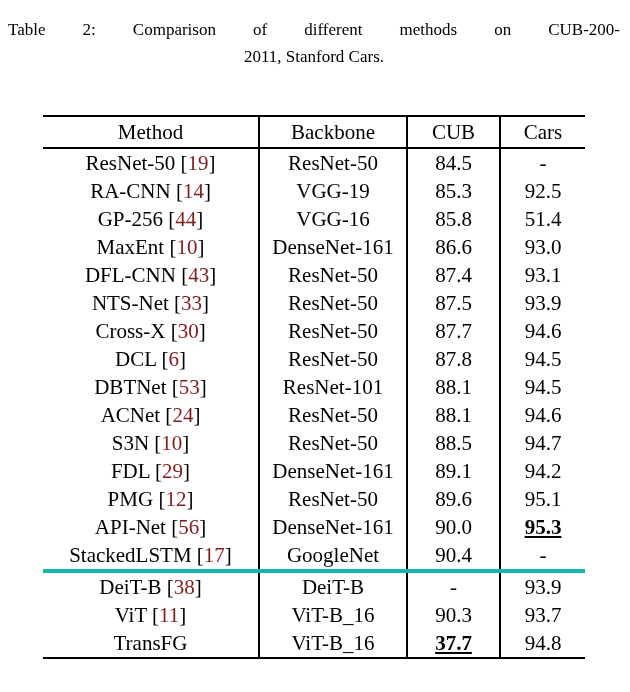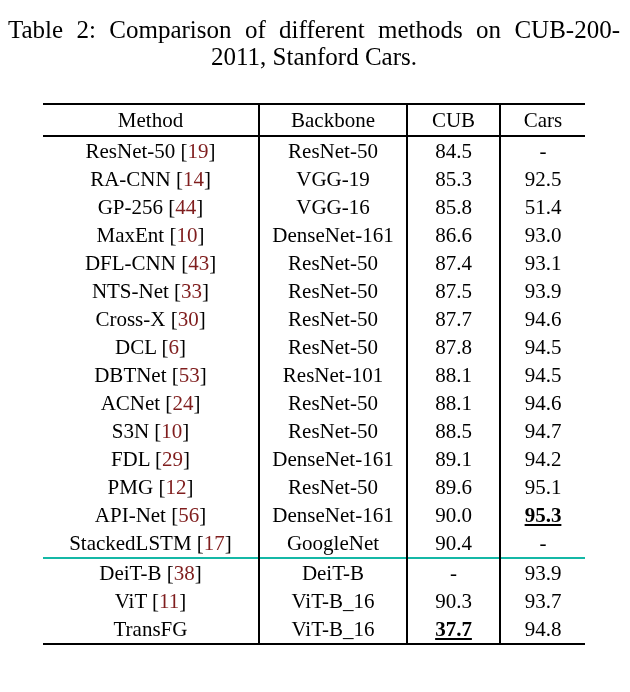--- a/index.html
+++ b/index.html
@@ -5,32 +5,32 @@
   html, body { margin: 0; padding: 0; }
   body {
     width: 630px; height: 692px;
     background: #ffffff;
     color: #000000;
     font-family: "Liberation Serif", "DejaVu Serif", serif;
     overflow: hidden;
   }
   .caption {
     margin: 16px 10px 0 8px;
-    font-size: 25px;
+    font-size: 17px;
     line-height: 27px;
     font-family: Liberation Serif, serif;
   }
   .caption-line1 {
     text-align: justify;
     text-align-last: justify;
   }
   .caption-line2 { text-align: center; }
 
   table.results {
-    margin: 33px 0 0 43px;
+    margin: 45px 0 0 43px;
     border-collapse: collapse;
     table-layout: fixed;
     width: 542px;
     border-top: 2px solid #000;
     border-bottom: 2px solid #000;
   }
   col.c-method   { width: 216px; }
   col.c-backbone { width: 148px; }
   col.c-cub      { width: 93px; }
   col.c-cars     { width: 85px; }
@@ -42,21 +42,21 @@
     font-size: 21px;
     font-weight: normal;
     white-space: nowrap;
   }
   thead th {
     height: 30px;
     border-bottom: 2px solid #000;
   }
   tbody td { height: 28px; }
   .vline { border-left: 2px solid #000; }
-  tr.section-start td { border-top: 2px solid #14b8a6; }
+  tr.section-start td { border-top: 4px solid #14b8a6; }
   .bold { font-weight: bold; text-decoration: underline; }
   .cite { color: #7f1d1d; }
 </style>
 </head>
 <body>
 
 <div class="caption">
   <div class="caption-line1">Table 2: Comparison of different methods on CUB-200-</div>
   <div class="caption-line2">2011, Stanford Cars.</div>
 </div>

